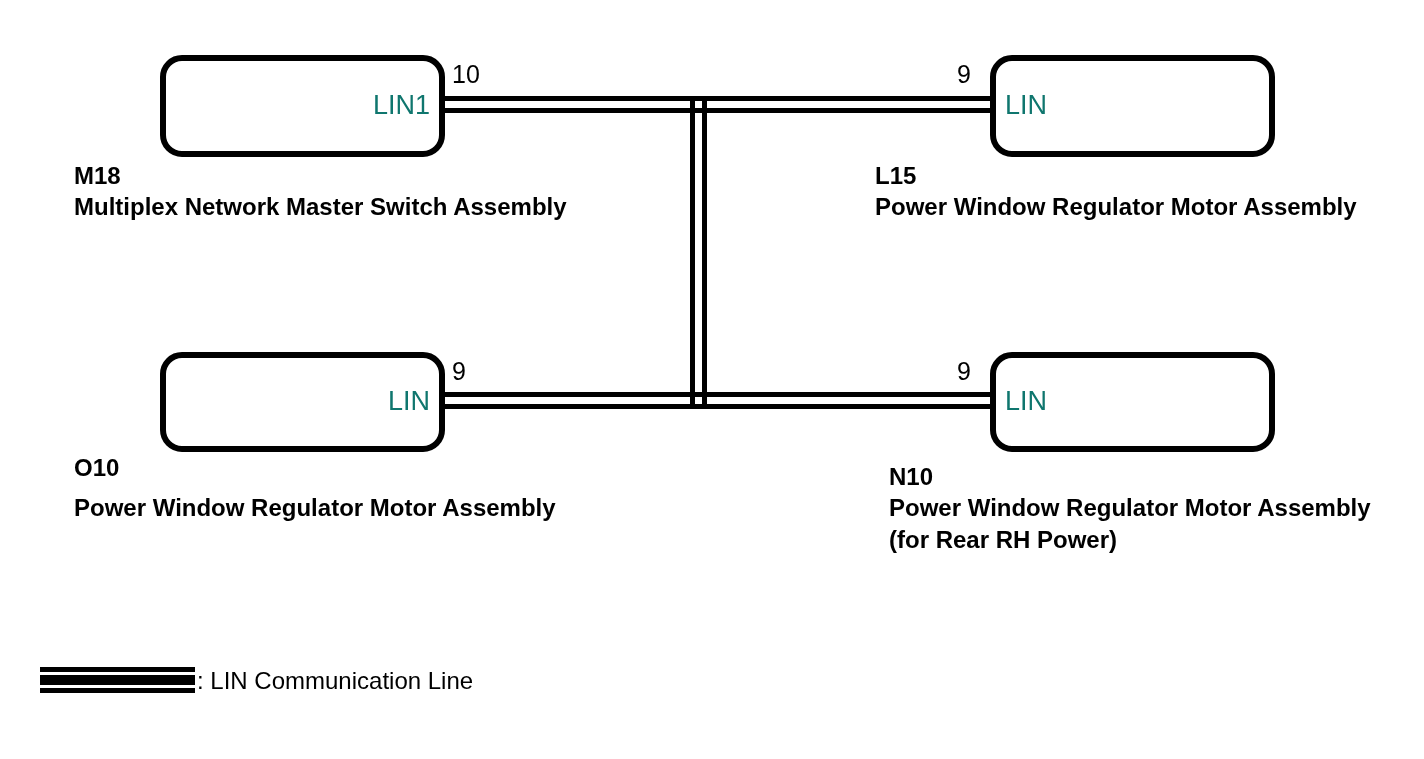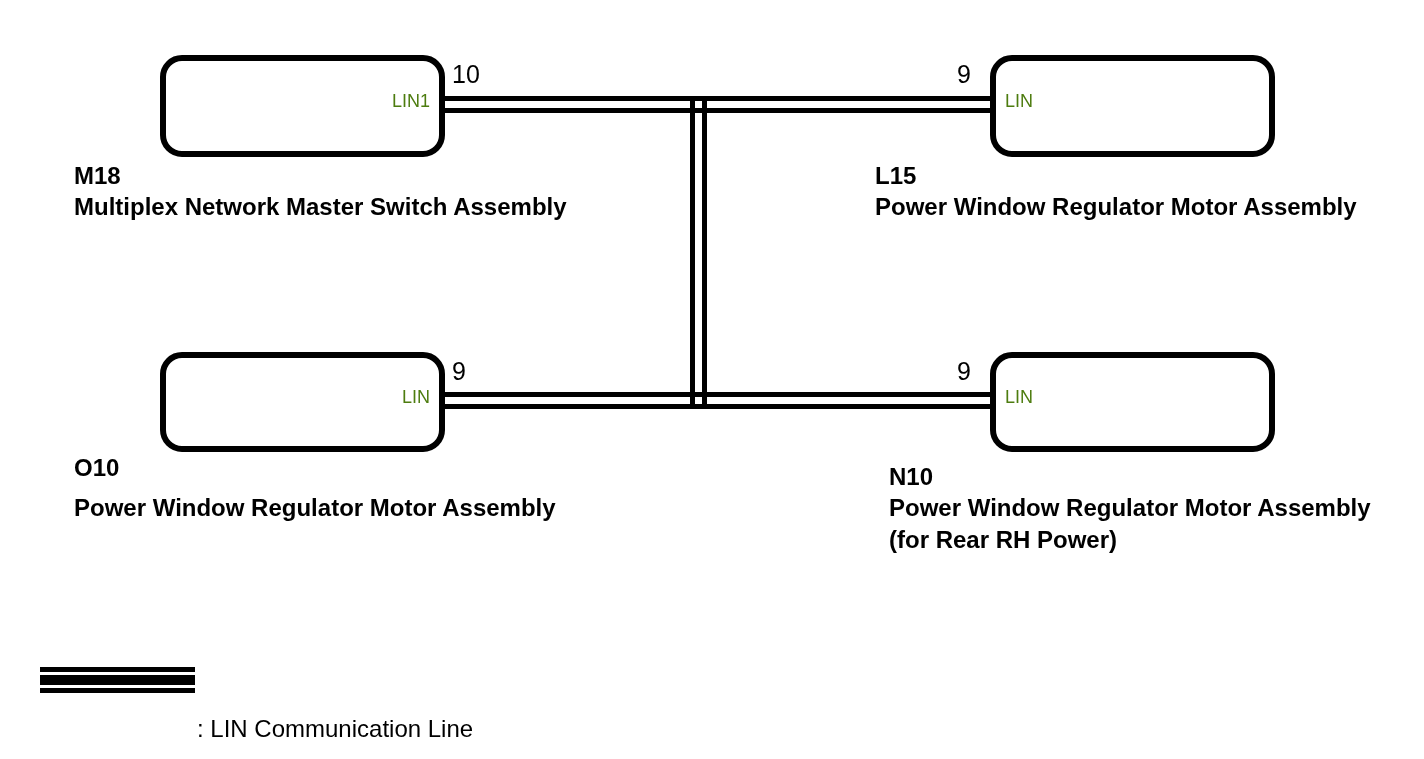--- a/index.html
+++ b/index.html
@@ -24,24 +24,24 @@
     position: absolute;
     box-sizing: border-box;
     border: 6px solid #000000;
     border-radius: 22px;
     background: #ffffff;
   }
 
   
   .terminal {
     position: absolute;
-    font-size: 18px;
+    font-size: 27px;
     line-height: 1;
     white-space: nowrap;
-    color: #4d7c0f;
+    color: #0f766e;
   }
   .terminal.right-align { text-align: right; }
 
   
   .pin-num {
     position: absolute;
     font-size: 25px;
     line-height: 1;
     white-space: nowrap;
     color: #000000;
@@ -143,15 +143,15 @@
   <div class="caption" style="left:74px; top:492px;">Power Window Regulator Motor Assembly</div>
 
   <div class="node-box" style="left:990px; top:352px; width:285px; height:100px;"></div>
   <div class="terminal" style="left:1005px; top:388px; width:200px;">LIN</div>
   <div class="pin-num" style="left:957px; top:359px;">9</div>
   <div class="caption" style="left:889px; top:461px;">N10</div>
   <div class="caption" style="left:889px; top:492px;">Power Window Regulator Motor Assembly</div>
   <div class="caption" style="left:889px; top:524px;">(for Rear RH Power)</div>
 
   <div class="legend-sample" style="left:40px; top:667px; width:155px; height:26px;"></div>
-  <div class="legend-text" style="left:197px; top:669px;margin-top:48px;">: LIN Communication Line</div>
+  <div class="legend-text" style="left:197px; top:669px;">: LIN Communication Line</div>
 
 </div>
 
 </body></html>

